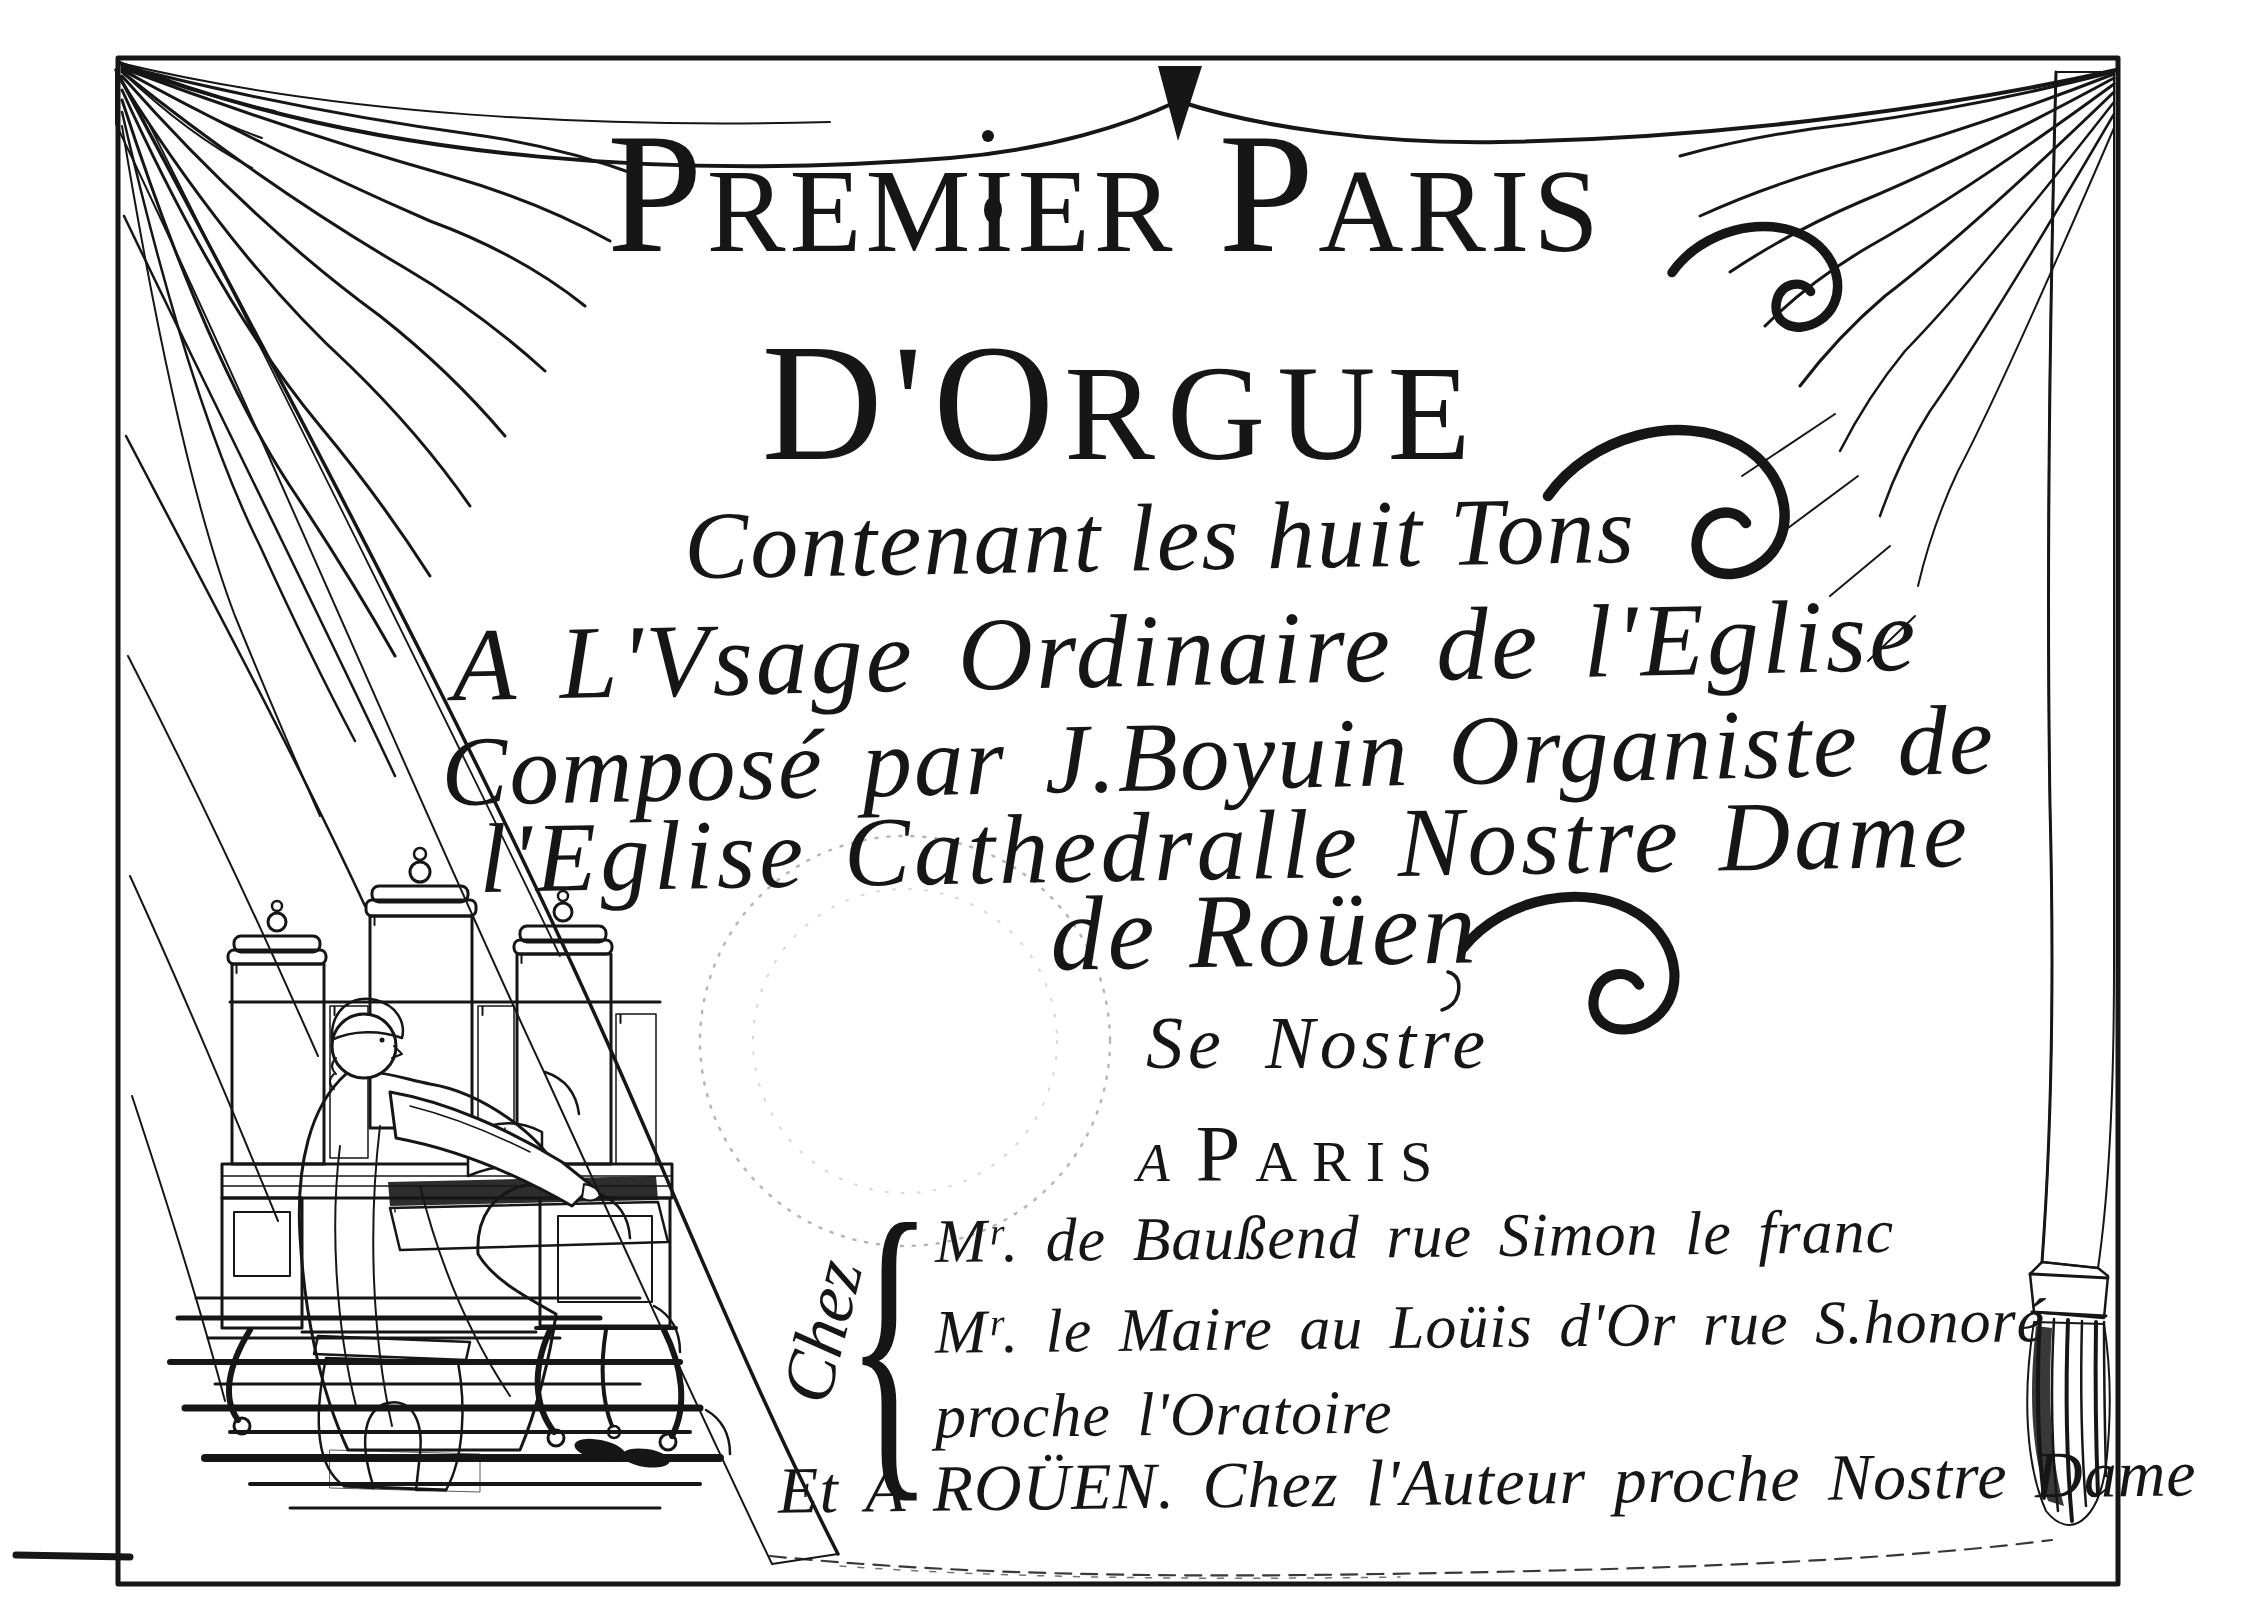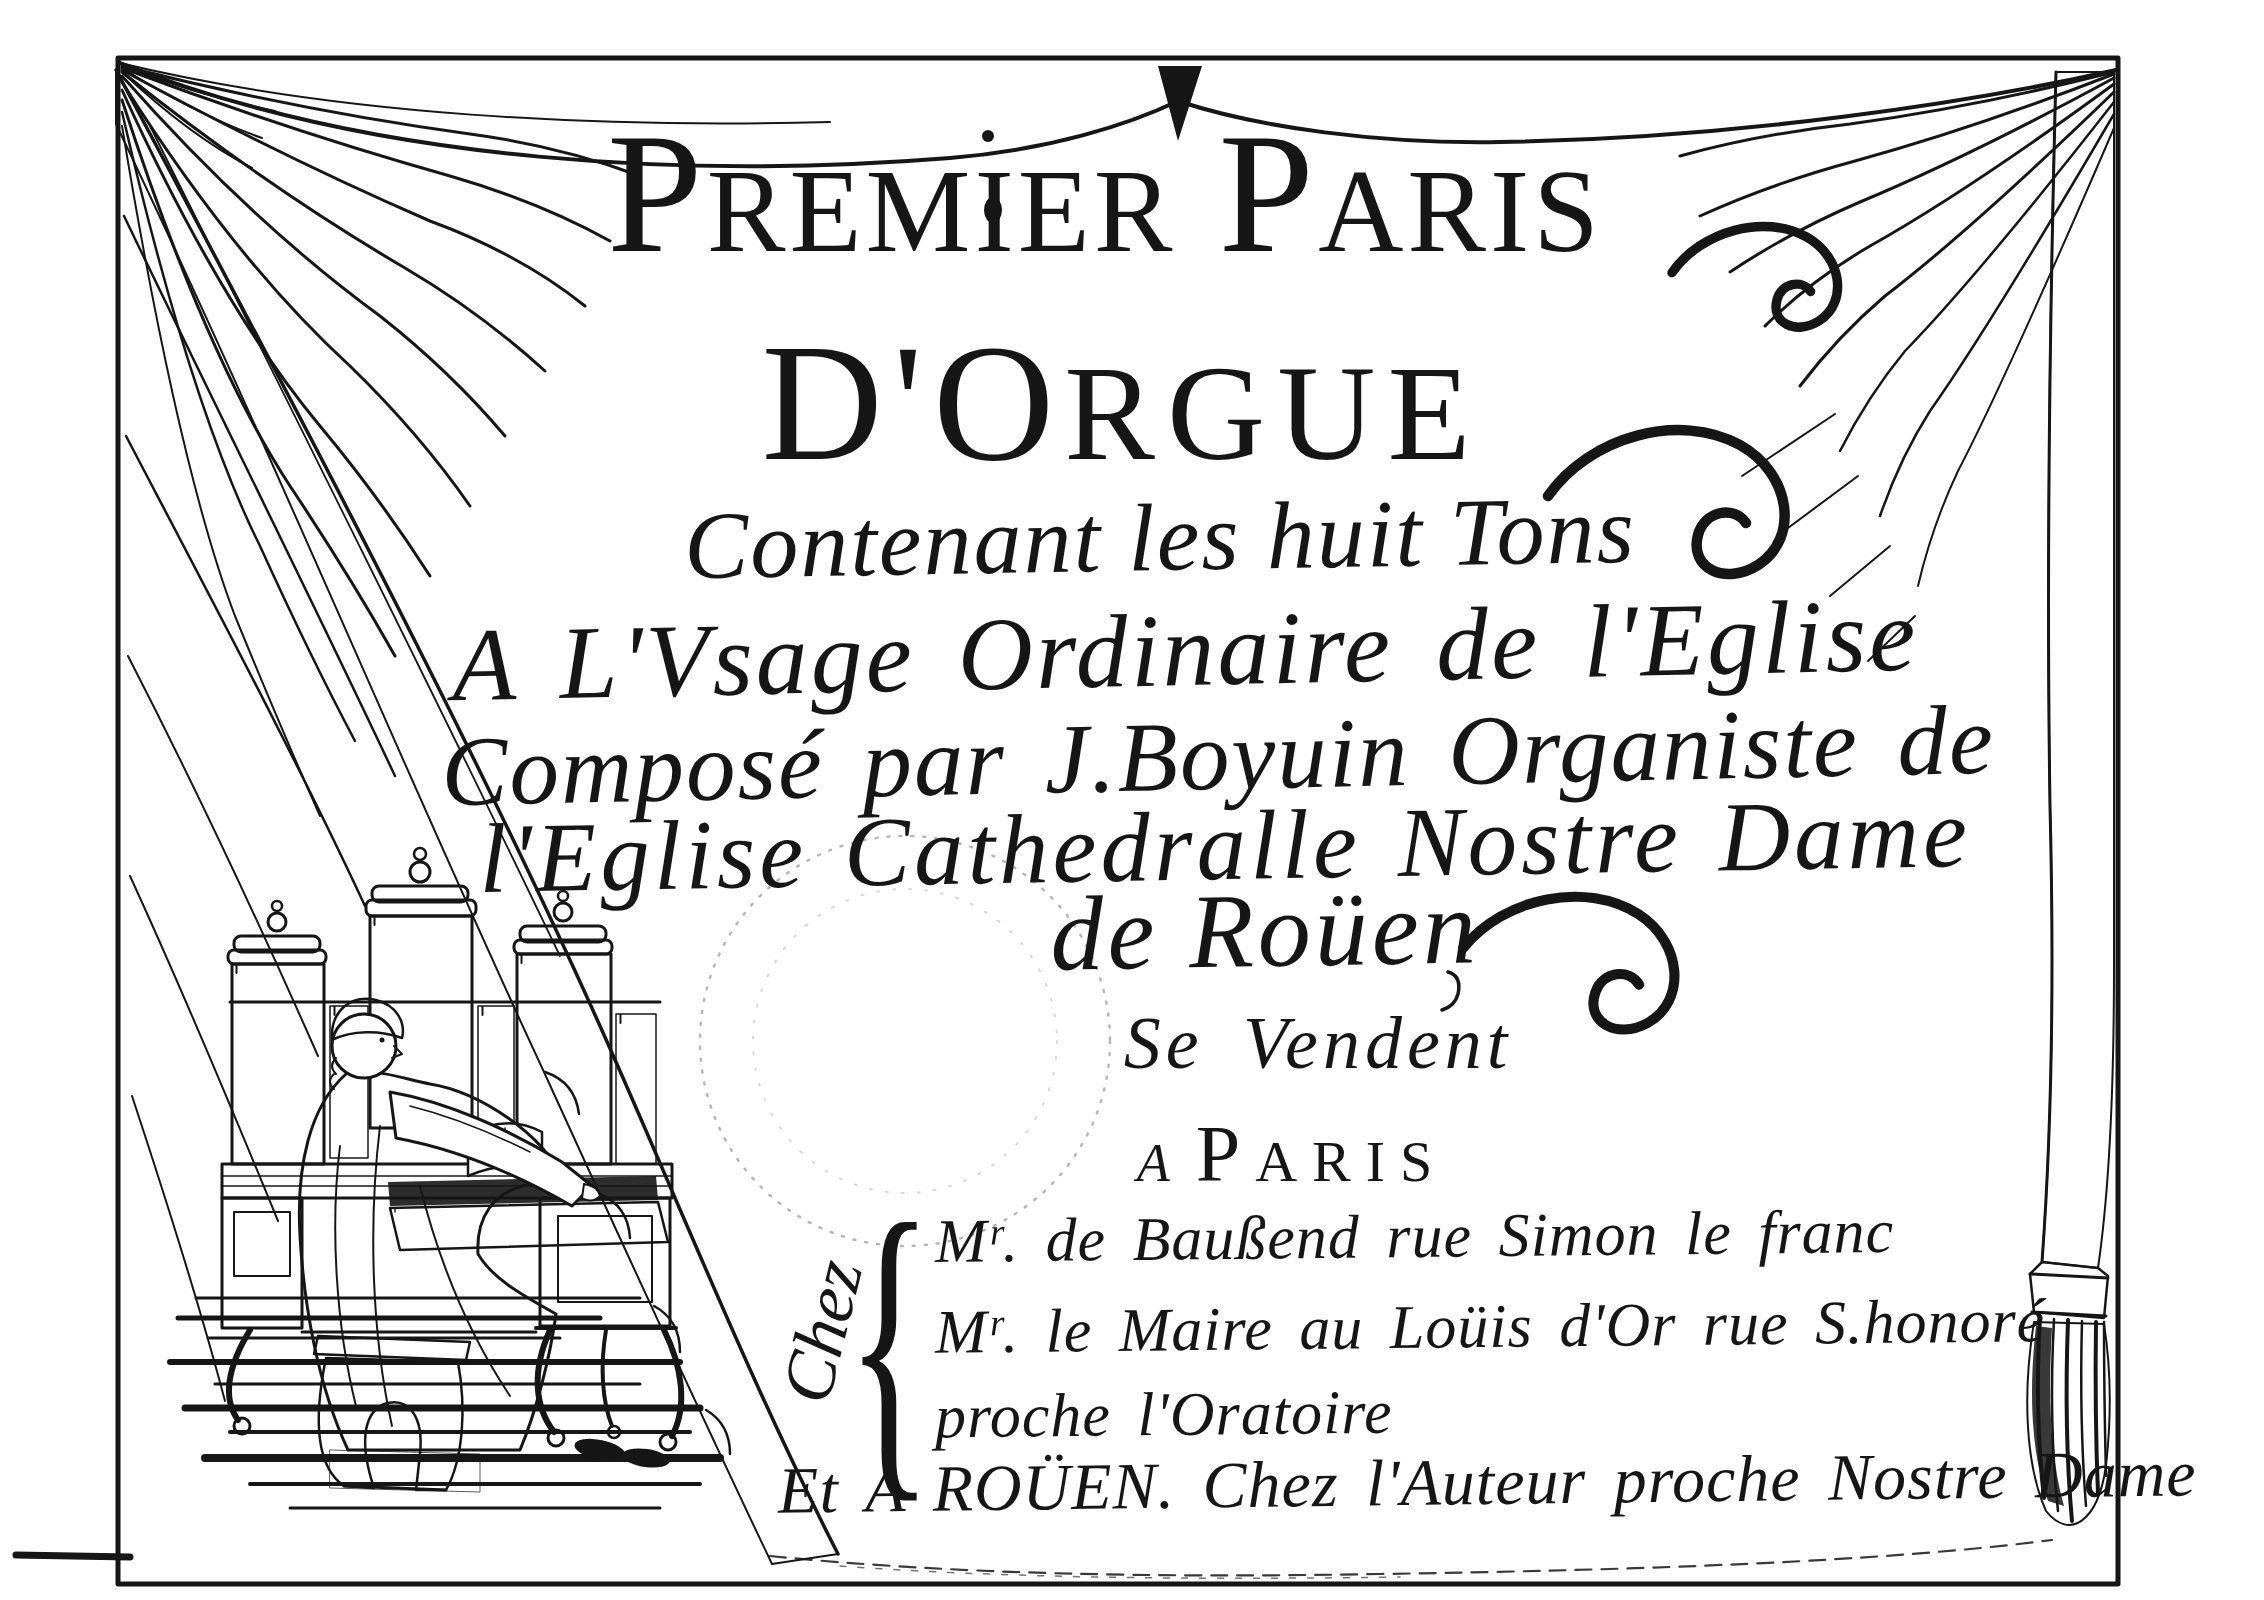--- a/index.html
+++ b/index.html
@@ -279,21 +279,21 @@
   <div class="abs txt script l-contains" style="left:1160px;top:484px;transform:translateX(-50%) rotate(-1deg);">Contenant les huit Tons</div>
 
   <div class="abs txt script l-usage" style="left:1185px;top:592px;transform:translateX(-50%) rotate(-1.2deg);">A L'Vsage Ordinaire de l'Eglise</div>
 
   <div class="abs txt script l-composer" style="left:1218px;top:700px;transform:translateX(-50%) rotate(-1.2deg);">Composé par J.Boyuin Organiste de</div>
 
   <div class="abs txt script l-church" style="left:1225px;top:790px;transform:translateX(-50%) rotate(-1deg);">l'Eglise Cathedralle Nostre Dame</div>
 
   <div class="abs txt script l-city" style="left:1265px;top:872px;transform:translateX(-50%) rotate(-1deg);">de Roüen</div>
 
-  <div class="abs txt script l-sold" style="left:1318px;top:1000px;transform:translateX(-50%);">Se Vendent</div>
+  <div class="abs txt script l-sold" style="left:1318px;top:1000px;transform:translateX(-50%);">Se Nostre</div>
 
   <div class="abs txt paris-row" style="left:1292px;top:1108px;transform:translateX(-50%);">
     <span class="paris-a">A</span>
     <span class="paris-word">PARIS</span>
   </div>
 
   <div class="abs txt script chez-rot" style="left:822px;top:1325px;">Chez</div>
 
   <div class="abs txt brace" style="left:846px;top:1168px;">{</div>
 

